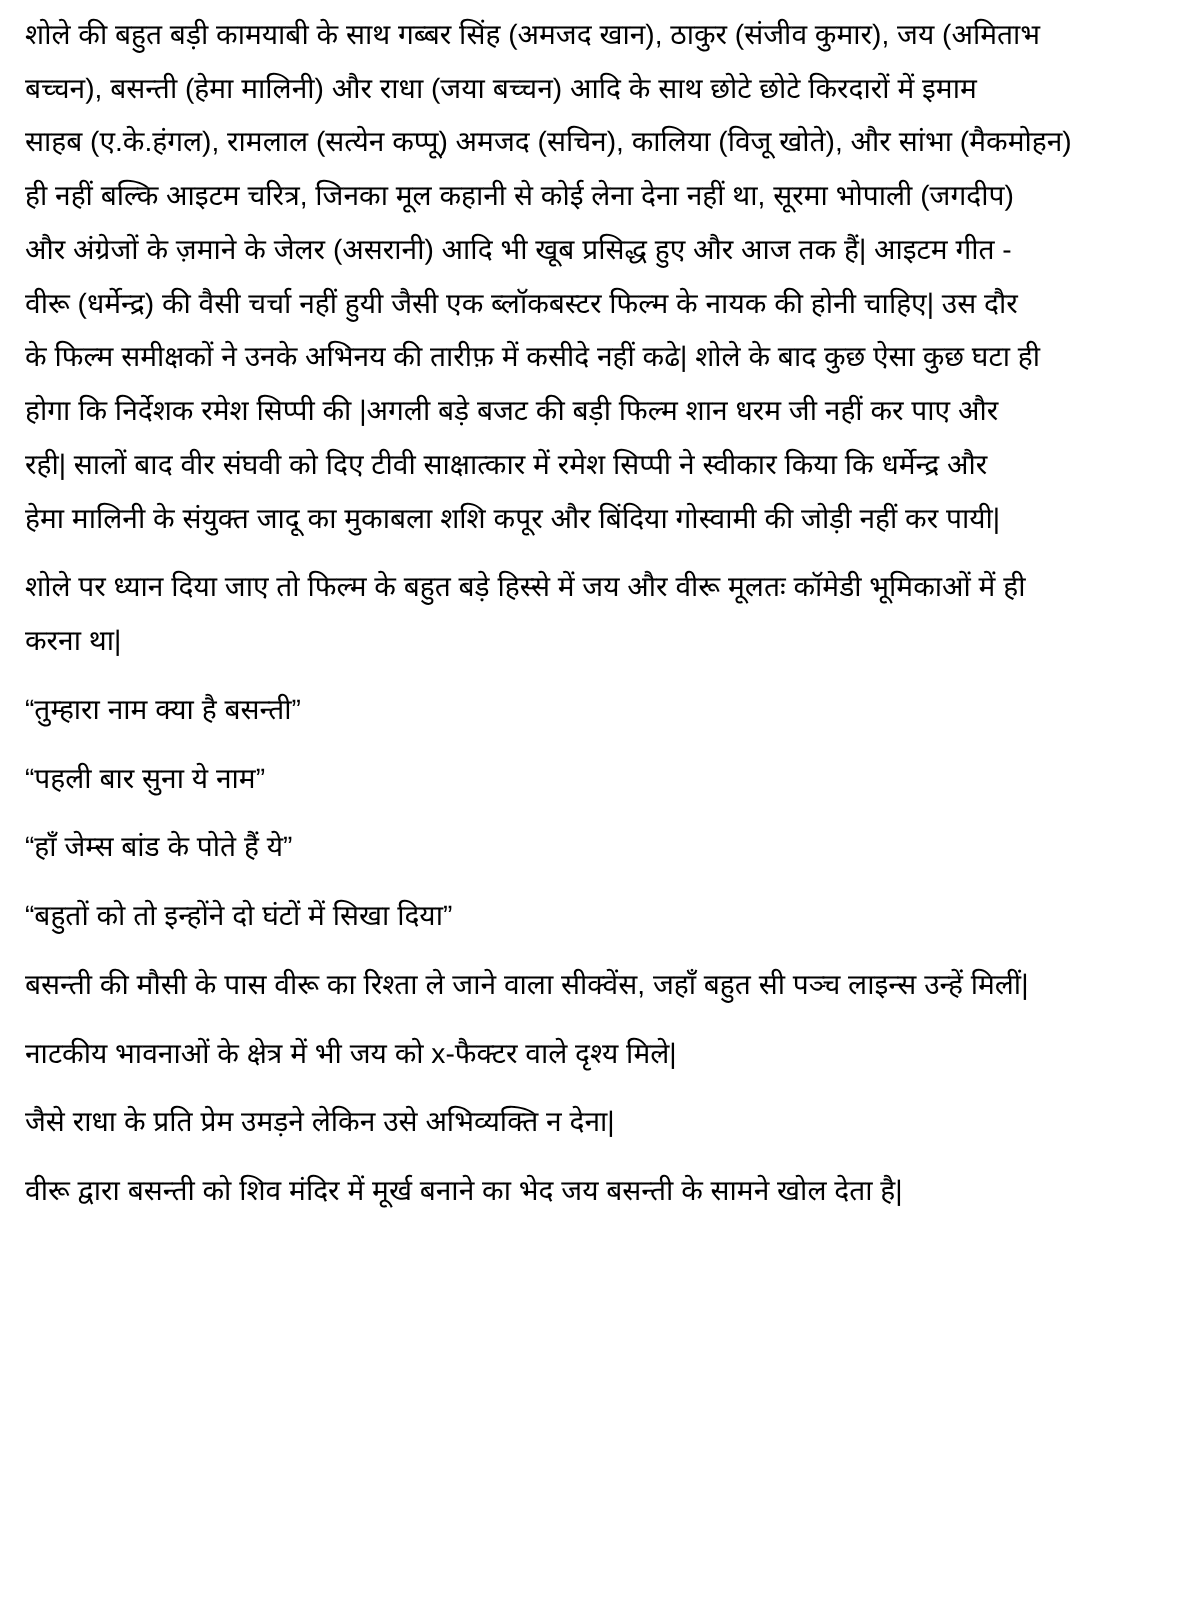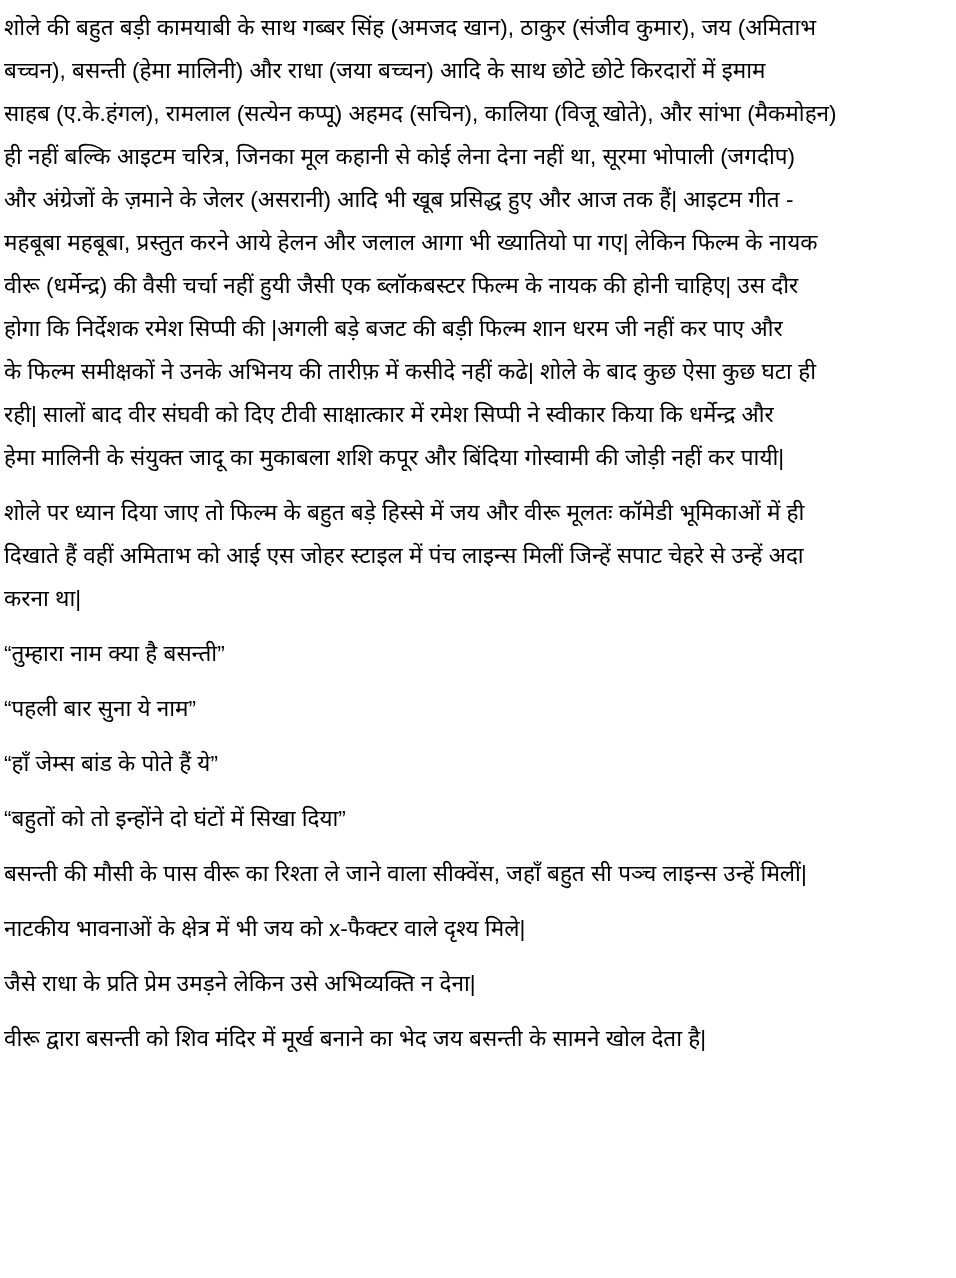--- a/index.html
+++ b/index.html
@@ -7,54 +7,52 @@
     padding: 0;
     background: #ffffff;
   }
   .page {
     width: 956px;
     height: 1278px;
     box-sizing: border-box;
     background: #ffffff;
     color: #000000;
     font-family: "Liberation Sans", "DejaVu Sans", sans-serif;
-    padding: 6px 18px 0 4px;
+    padding: 6px 18px 0 20px;
     overflow: hidden;
   }
   .paragraph {
     margin: 0 0 12px 0;
   }
   .line {
     font-size: 22.5px;
     line-height: 43px;
     white-space: nowrap;
     color: #000000;
   }
 </style>
 </head>
 <body>
 
 <div class="page">
   <div>
       <div class="paragraph">
         <div class="line">शोले की बहुत बड़ी कामयाबी के साथ गब्बर सिंह (अमजद खान), ठाकुर (संजीव कुमार), जय (अमिताभ</div>
         <div class="line">बच्चन), बसन्ती (हेमा मालिनी) और राधा (जया बच्चन) आदि के साथ छोटे छोटे किरदारों में इमाम</div>
-        <div class="line">साहब (ए.के.हंगल), रामलाल (सत्येन कप्पू) अहमद (सचिन), कालिया (विजू खोते), और सांभा (मैकमोहन)</div>
+        <div class="line">साहब (ए.के.हंगल), रामलाल (सत्येन कप्पू) अमजद (सचिन), कालिया (विजू खोते), और सांभा (मैकमोहन)</div>
         <div class="line">ही नहीं बल्कि आइटम चरित्र, जिनका मूल कहानी से कोई लेना देना नहीं था, सूरमा भोपाली (जगदीप)</div>
         <div class="line">और अंग्रेजों के ज़माने के जेलर (असरानी) आदि भी खूब प्रसिद्ध हुए और आज तक हैं| आइटम गीत -</div>
-        <div class="line">महबूबा महबूबा, प्रस्तुत करने आये हेलन और जलाल आगा भी ख्यातियो पा गए| लेकिन फिल्म के नायक</div>
         <div class="line">वीरू (धर्मेन्द्र) की वैसी चर्चा नहीं हुयी जैसी एक ब्लॉकबस्टर फिल्म के नायक की होनी चाहिए| उस दौर</div>
+        <div class="line">के फिल्म समीक्षकों ने उनके अभिनय की तारीफ़ में कसीदे नहीं कढे| शोले के बाद कुछ ऐसा कुछ घटा ही</div>
         <div class="line">होगा कि निर्देशक रमेश सिप्पी की |अगली बड़े बजट की बड़ी फिल्म शान धरम जी नहीं कर पाए और</div>
-        <div class="line">के फिल्म समीक्षकों ने उनके अभिनय की तारीफ़ में कसीदे नहीं कढे| शोले के बाद कुछ ऐसा कुछ घटा ही</div>
         <div class="line">रही| सालों बाद वीर संघवी को दिए टीवी साक्षात्कार में रमेश सिप्पी ने स्वीकार किया कि धर्मेन्द्र और</div>
         <div class="line">हेमा मालिनी के संयुक्त जादू का मुकाबला शशि कपूर और बिंदिया गोस्वामी की जोड़ी नहीं कर पायी|</div>
       </div>
       <div class="paragraph">
         <div class="line">शोले पर ध्यान दिया जाए तो फिल्म के बहुत बड़े हिस्से में जय और वीरू मूलतः कॉमेडी भूमिकाओं में ही</div>
-        <div class="line">दिखाते हैं वहीं अमिताभ को आई एस जोहर स्टाइल में पंच लाइन्स मिलीं जिन्हें सपाट चेहरे से उन्हें अदा</div>
         <div class="line">करना था|</div>
       </div>
       <div class="paragraph">
         <div class="line">“तुम्हारा नाम क्या है बसन्ती”</div>
       </div>
       <div class="paragraph">
         <div class="line">“पहली बार सुना ये नाम”</div>
       </div>
       <div class="paragraph">
         <div class="line">“हाँ जेम्स बांड के पोते हैं ये”</div>

